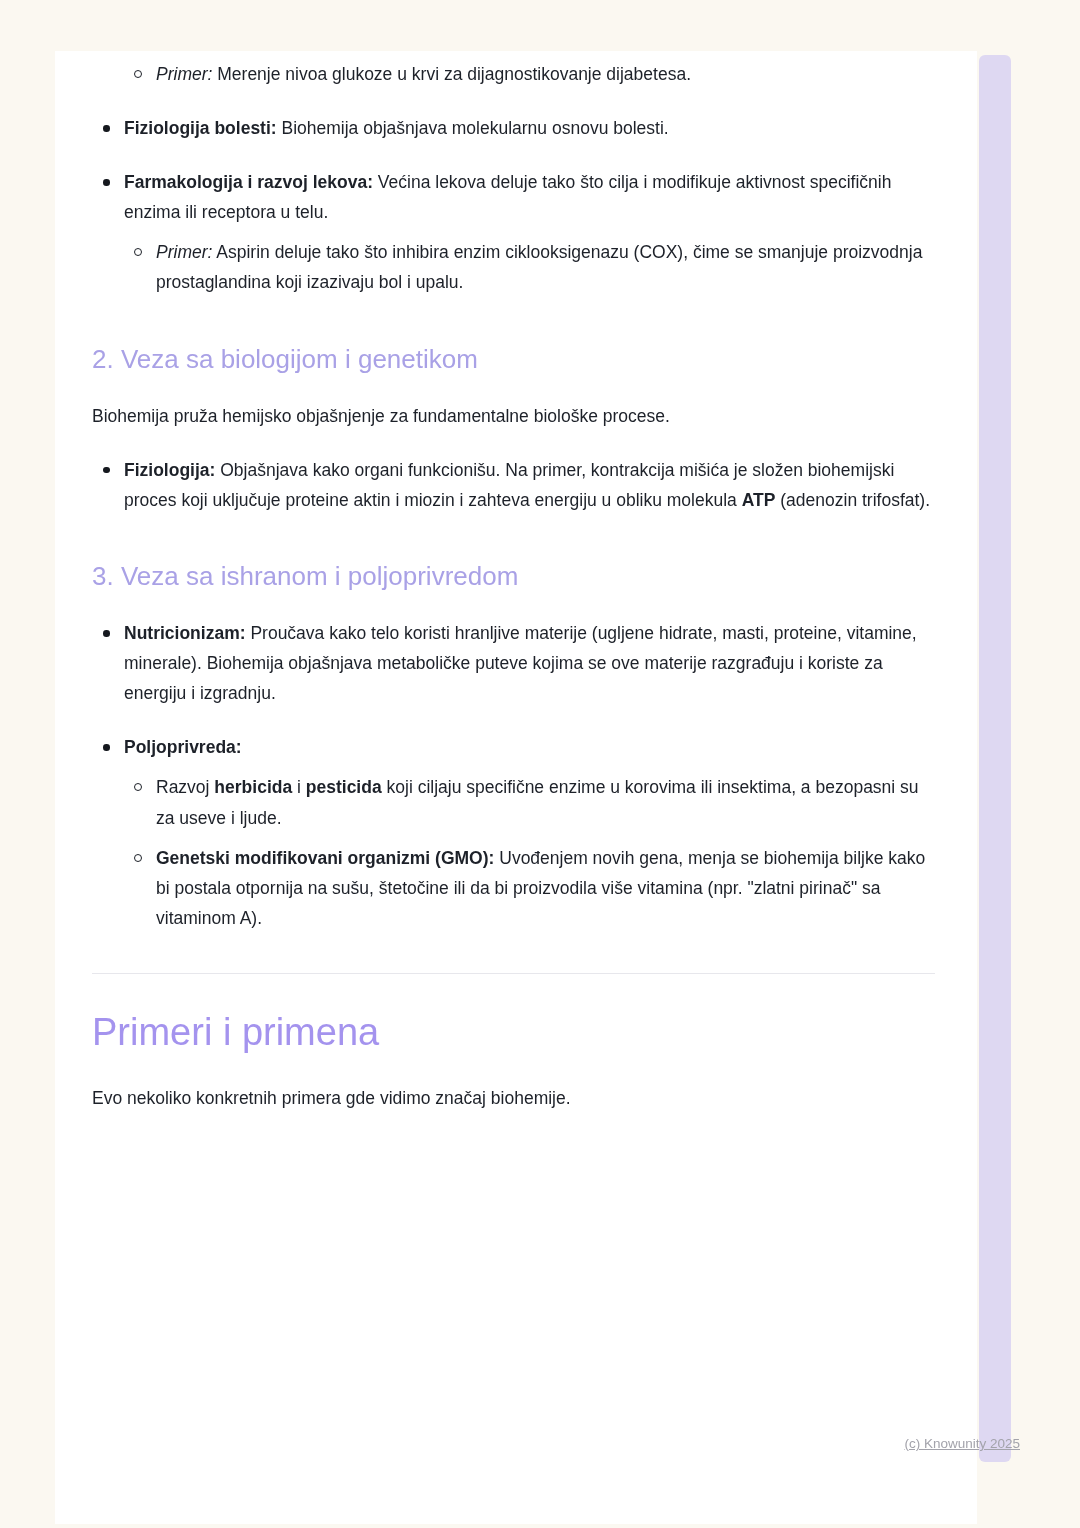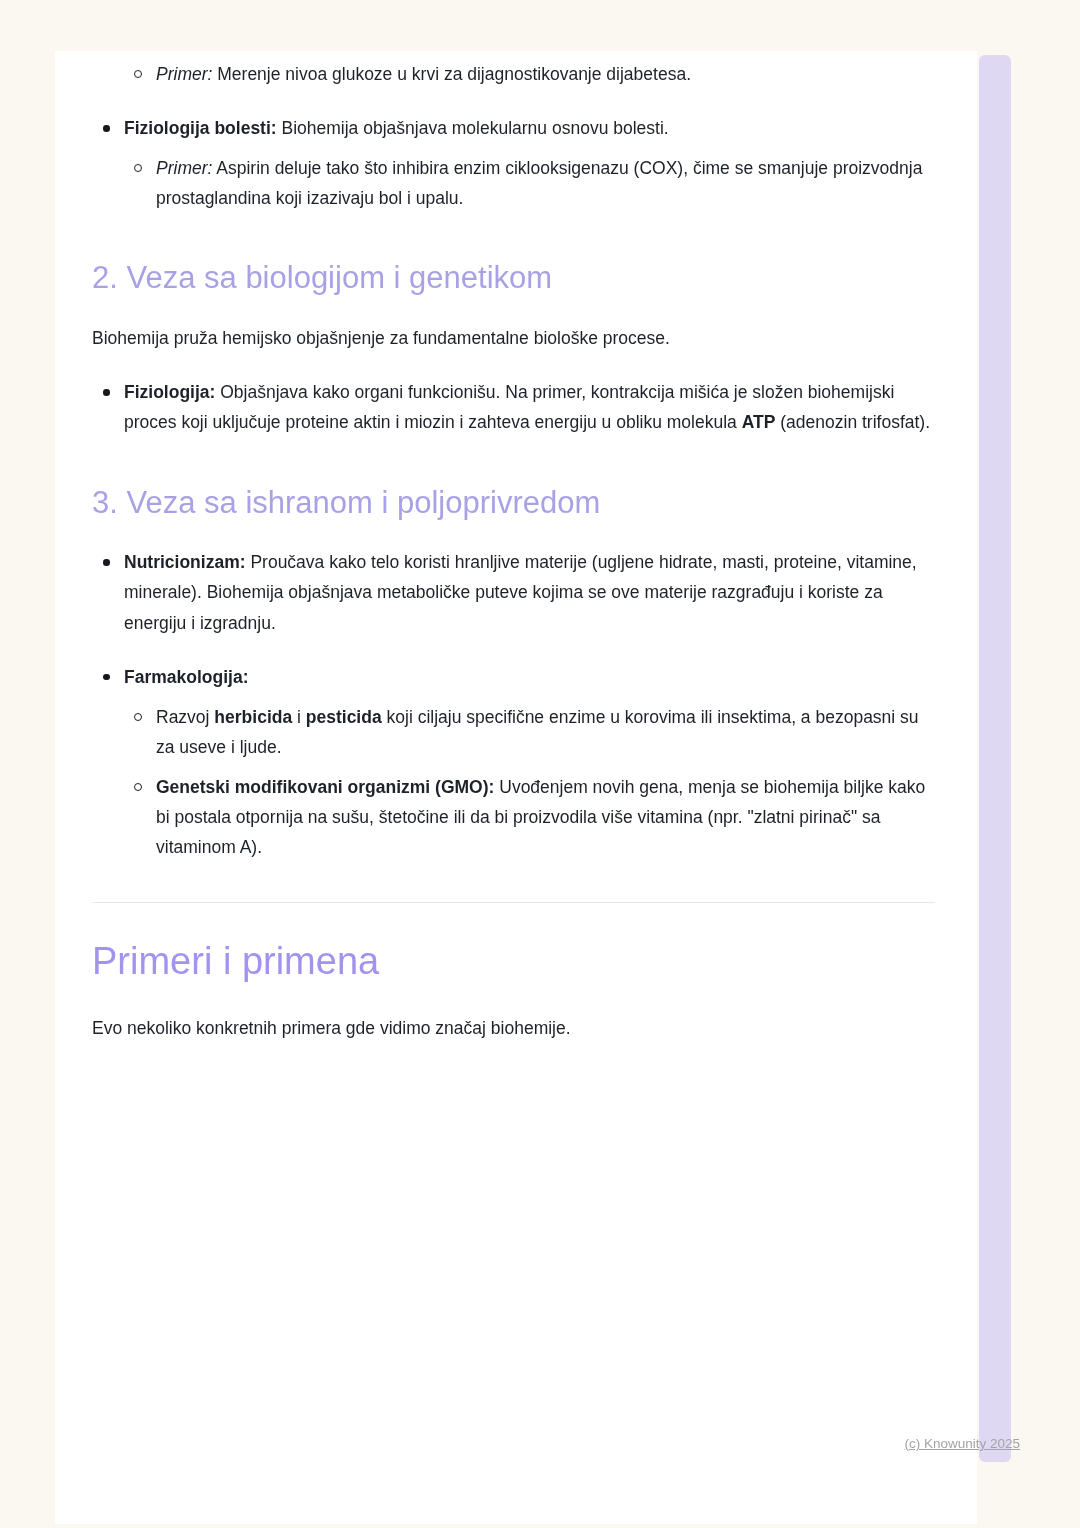--- a/index.html
+++ b/index.html
@@ -19,21 +19,21 @@
   }
   .content {
     padding:4px 42px 30px 37px;
     font-size:17.5px;
     line-height:1.72;
   }
   .block { position:relative; }
   .block.li1 { padding-left:32px; margin-top:24px; }
   .block.li2 { padding-left:64px; margin-top:10px; }
   .block.p   { margin-top:24px; }
-  .block.h2  { margin-top:44px; margin-bottom:24px; font-size:31px; font-weight:700; color:var(--h2-color,#a9a1e6); line-height:1.35; }
+  .block.h2  { margin-top:44px; margin-bottom:24px; font-size:26px; font-weight:700; color:var(--h2-color,#a9a1e6); line-height:1.35; }
   .block.h1  { margin-top:34px; margin-bottom:26px; font-size:38px; font-weight:700; color:var(--h1-color,#a493ee); line-height:1.3; }
   .block.hr  { margin-top:40px; border-top:1px solid var(--divider-color,#e7e7ec); height:0; }
   .block:first-child { margin-top:4px; }
   .marker.disc {
     position:absolute; left:11px; top:12px;
     width:6.5px; height:6.5px; border-radius:50%;
     background:#15181e;
   }
   .marker.circle {
     position:absolute; left:42px; top:11px;
@@ -59,27 +59,28 @@
     text-decoration:underline;
   }
 </style>
 </head>
 <body>
 
 <div class="page">
   <div class="content">
       <div class="block li2"><span class="marker circle"></span><span class="seg-i">Primer:</span><span class="seg-n"> Merenje nivoa glukoze u krvi za dijagnostikovanje dijabetesa.</span></div>
       <div class="block li1"><span class="marker disc"></span><span class="seg-b">Fiziologija bolesti:</span><span class="seg-n"> Biohemija objašnjava molekularnu osnovu bolesti.</span></div>
+      <div class="block li1"><span class="marker disc"></span><span class="seg-b">Farmakologija i razvoj lekova:</span><span class="seg-n"> Većina lekova deluje tako što cilja i modifikuje aktivnost specifičnih enzima ili receptora u telu.</span></div>
       <div class="block li2"><span class="marker circle"></span><span class="seg-i">Primer:</span><span class="seg-n"> Aspirin deluje tako što inhibira enzim ciklooksigenazu (COX), čime se smanjuje proizvodnja prostaglandina koji izazivaju bol i upalu.</span></div>
       <div class="block h2"><span class="seg-n">2. Veza sa biologijom i genetikom</span></div>
       <div class="block p"><span class="seg-n">Biohemija pruža hemijsko objašnjenje za fundamentalne biološke procese.</span></div>
       <div class="block li1"><span class="marker disc"></span><span class="seg-b">Fiziologija:</span><span class="seg-n"> Objašnjava kako organi funkcionišu. Na primer, kontrakcija mišića je složen biohemijski proces koji uključuje proteine aktin i miozin i zahteva energiju u obliku molekula </span><span class="seg-b">ATP</span><span class="seg-n"> (adenozin trifosfat).</span></div>
       <div class="block h2"><span class="seg-n">3. Veza sa ishranom i poljoprivredom</span></div>
       <div class="block li1"><span class="marker disc"></span><span class="seg-b">Nutricionizam:</span><span class="seg-n"> Proučava kako telo koristi hranljive materije (ugljene hidrate, masti, proteine, vitamine, minerale). Biohemija objašnjava metaboličke puteve kojima se ove materije razgrađuju i koriste za energiju i izgradnju.</span></div>
-      <div class="block li1"><span class="marker disc"></span><span class="seg-b">Farmakologija:</span></div>
+      <div class="block li1"><span class="marker disc"></span><span class="seg-b">Poljoprivreda:</span></div>
       <div class="block li2"><span class="marker circle"></span><span class="seg-n">Razvoj </span><span class="seg-b">herbicida</span><span class="seg-n"> i </span><span class="seg-b">pesticida</span><span class="seg-n"> koji ciljaju specifične enzime u korovima ili insektima, a bezopasni su za useve i ljude.</span></div>
       <div class="block li2"><span class="marker circle"></span><span class="seg-b">Genetski modifikovani organizmi (GMO):</span><span class="seg-n"> Uvođenjem novih gena, menja se biohemija biljke kako bi postala otpornija na sušu, štetočine ili da bi proizvodila više vitamina (npr. "zlatni pirinač" sa vitaminom A).</span></div>
       <div class="block hr"></div>
       <div class="block h1"><span class="seg-n">Primeri i primena</span></div>
       <div class="block p"><span class="seg-n">Evo nekoliko konkretnih primera gde vidimo značaj biohemije.</span></div>
     </div>
 </div>
 
 <div class="scrollbar"></div>
 

